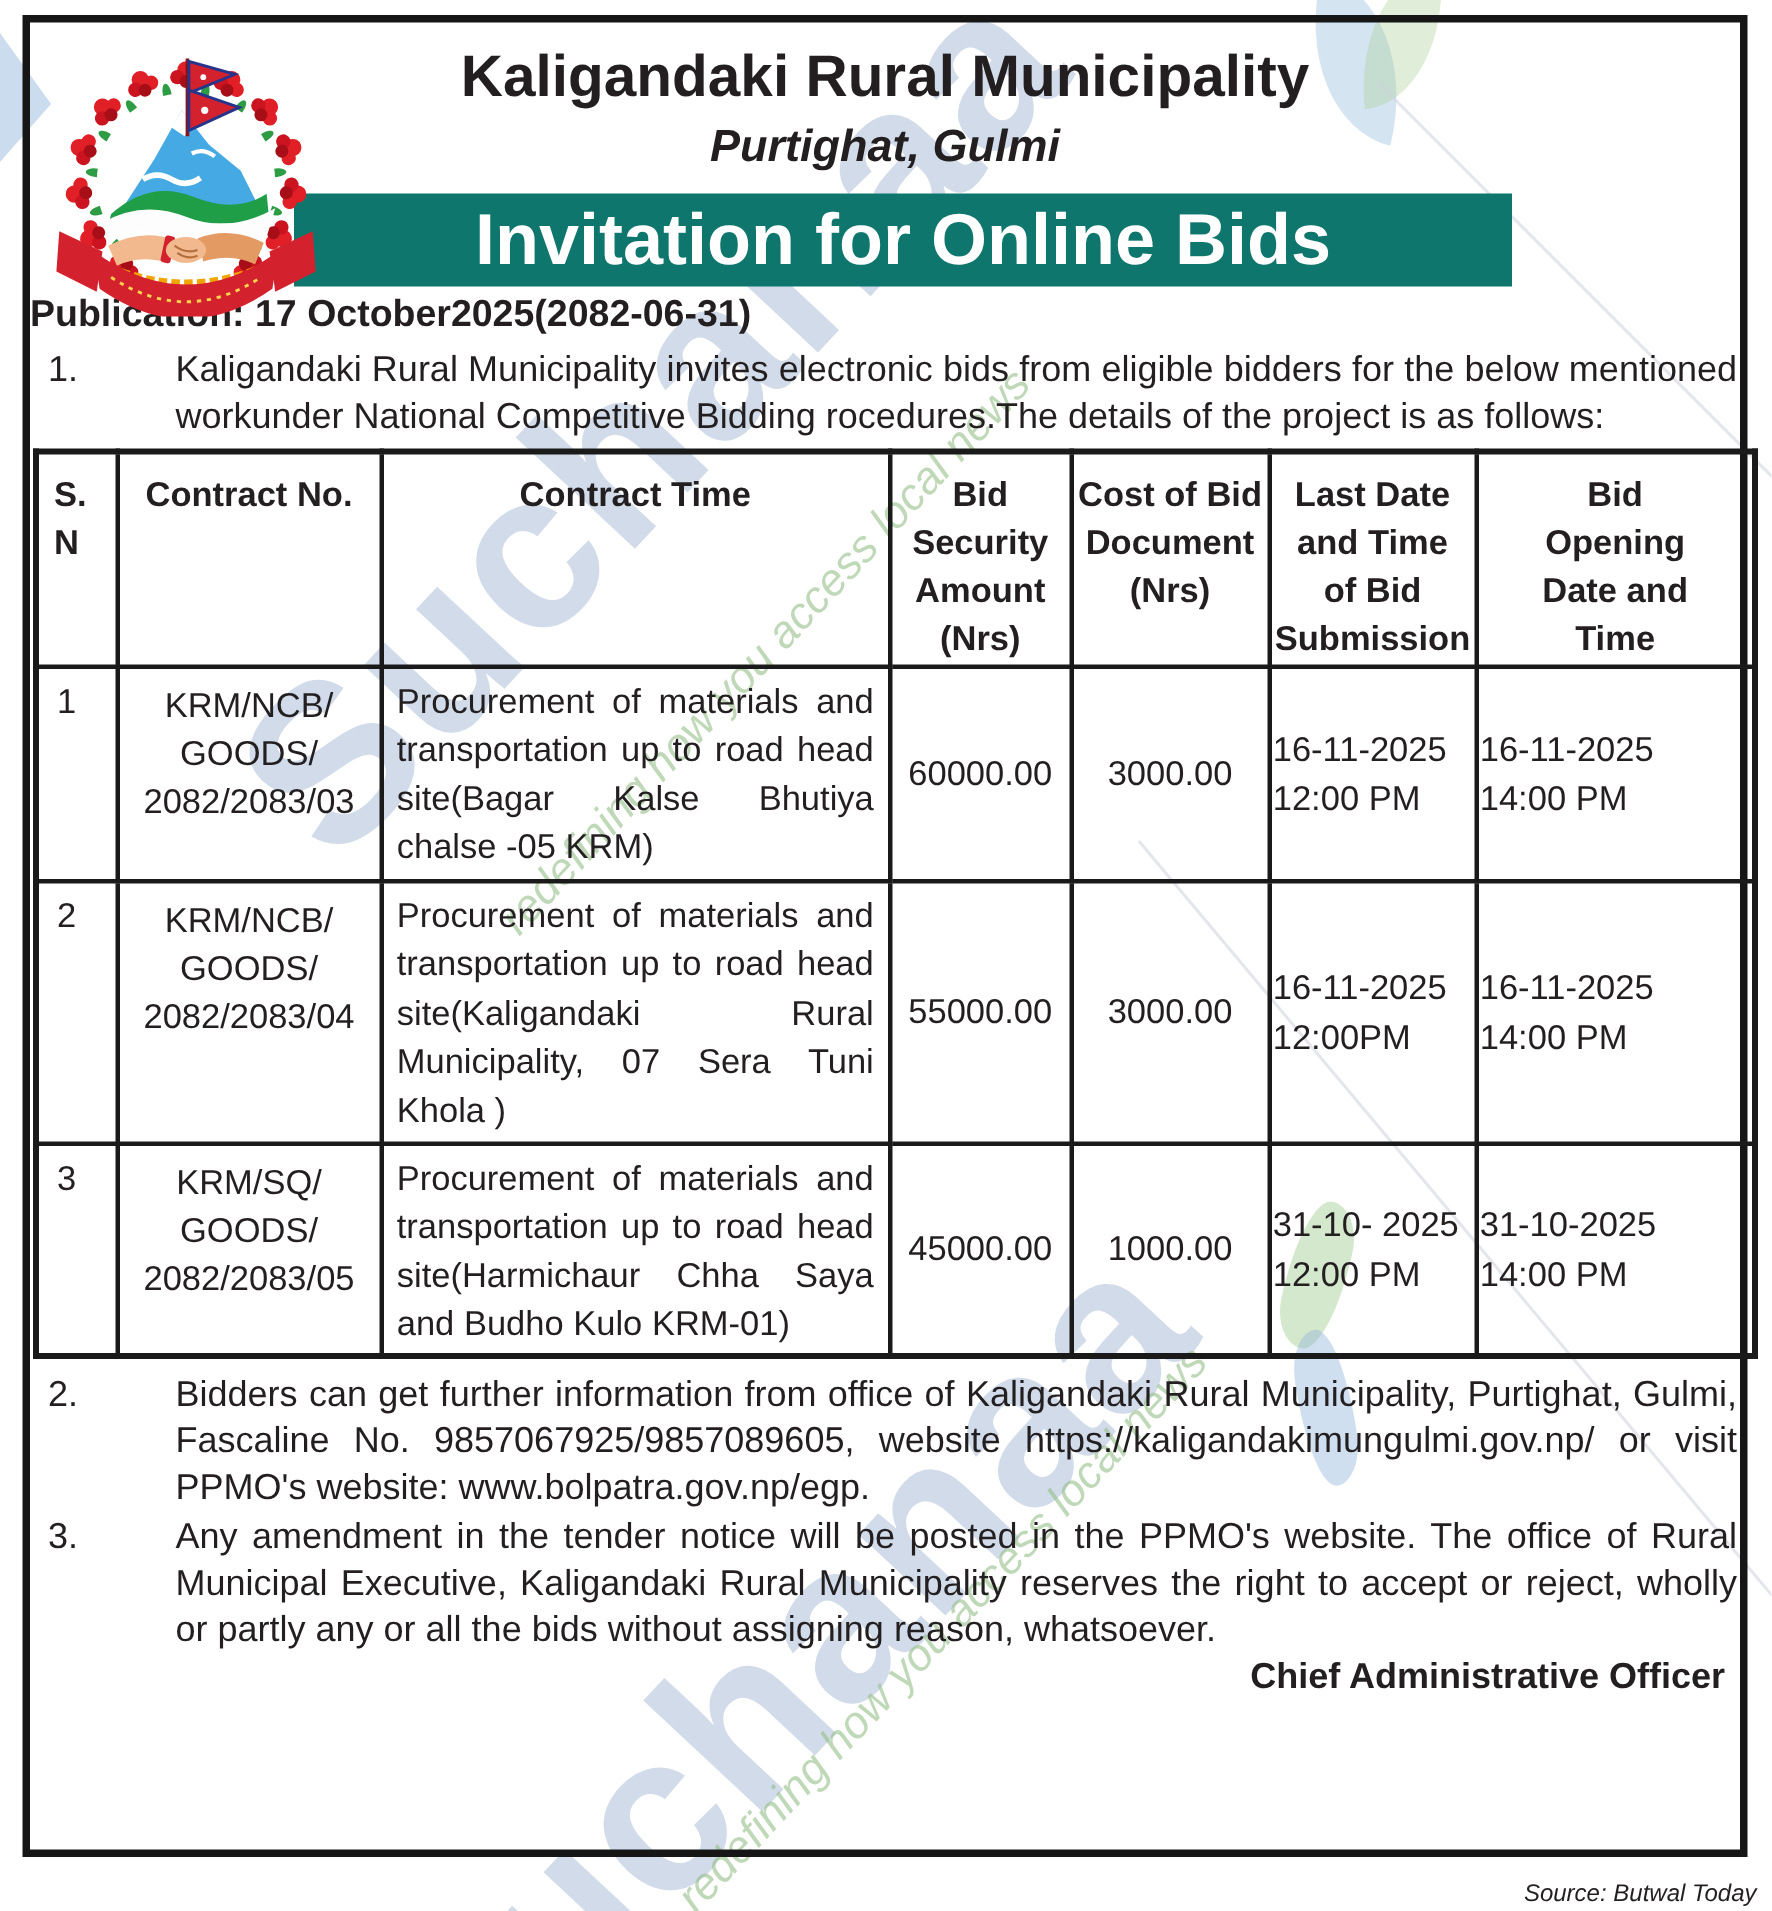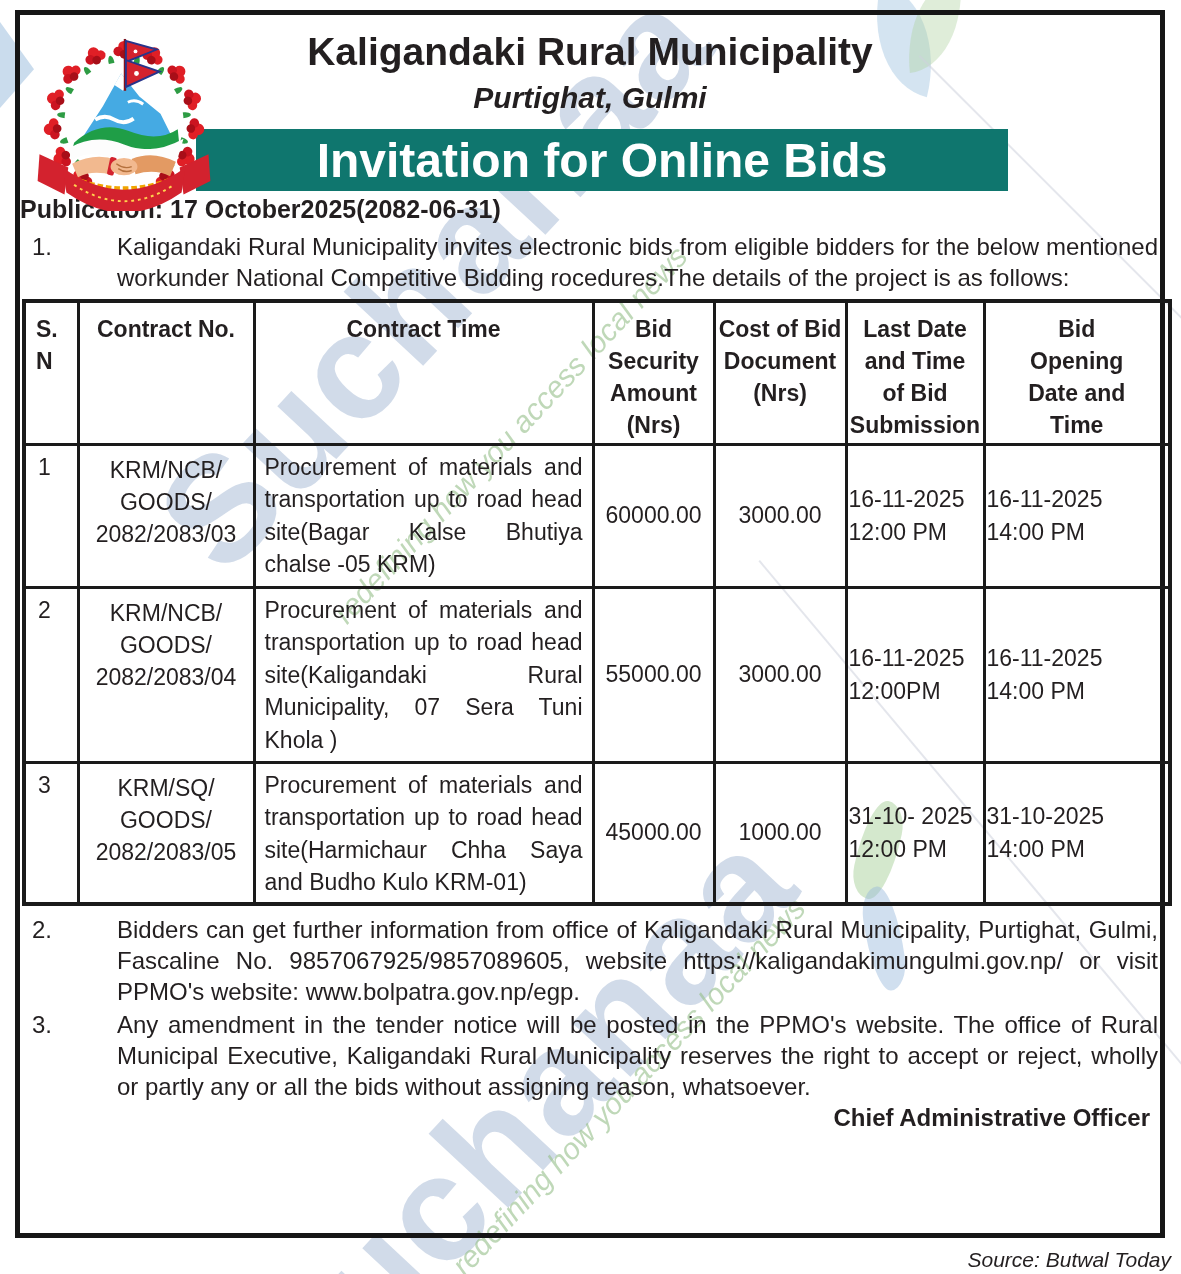--- a/index.html
+++ b/index.html
@@ -53,21 +53,21 @@
   tbody tr:nth-child(3){height:142px;}
   th{font-weight:700;vertical-align:top;text-align:center;padding:10px 2px 0 2px;line-height:32px;}
   th.sn{text-align:left;padding-left:10px;}
   td.sn{vertical-align:top;text-align:left;padding:8px 0 0 12px;}
   td.cno{vertical-align:top;text-align:center;line-height:32px;padding-top:8px;}
   td.cname{vertical-align:top;text-align:justify;line-height:32.5px;padding:5px 9px 0 9px;}
   td.amt{text-align:center;vertical-align:middle;}
   td.date{vertical-align:middle;line-height:33px;margin-top:32px;}
   .pre{white-space:pre-line;}
   .sig{margin-top:2px;text-align:right;font-size:24px;font-weight:700;padding-right:10px;}
-  .source{position:absolute;right:10px;bottom:2px;z-index:1;font-size:21px;font-style:italic;}
+  .source{position:absolute;right:10px;bottom:2px;z-index:1;font-size:16px;font-style:italic;}
 </style>
 </head>
 <body>
 
 <div class="page">
 
   <div class="wm-layer">
     <div class="wm-big wm1">Suchanaa</div>
     <div class="wm-tag wmt1">redefining how you access local news</div>
     <div class="wm-big wm2">Suchanaa</div>

